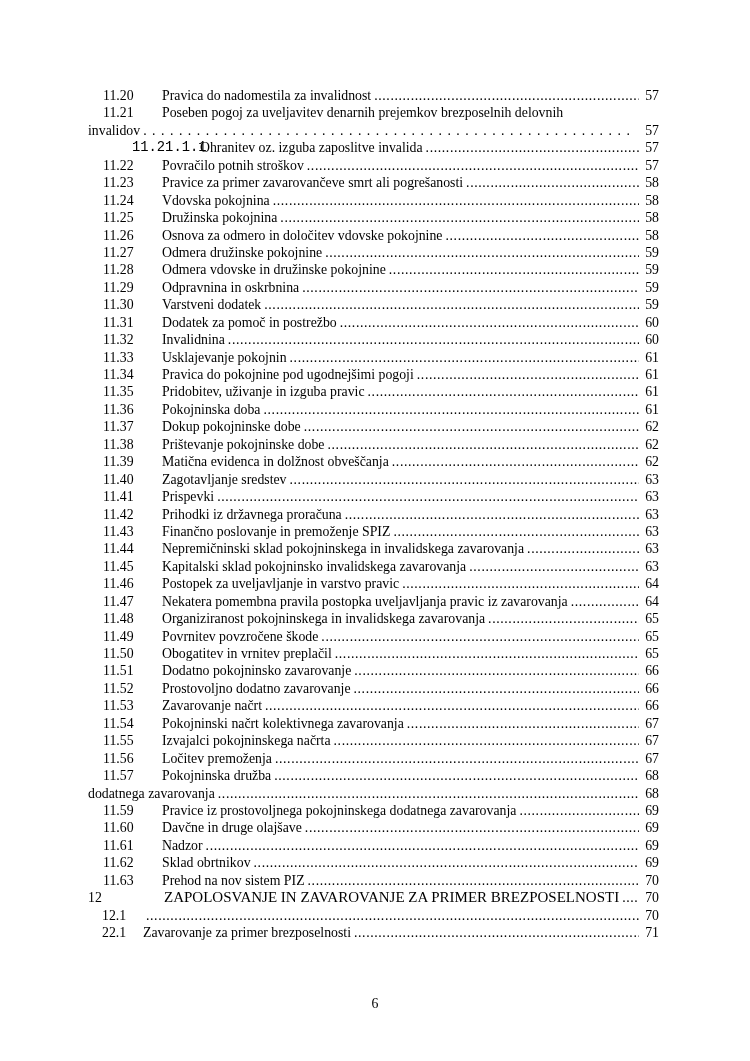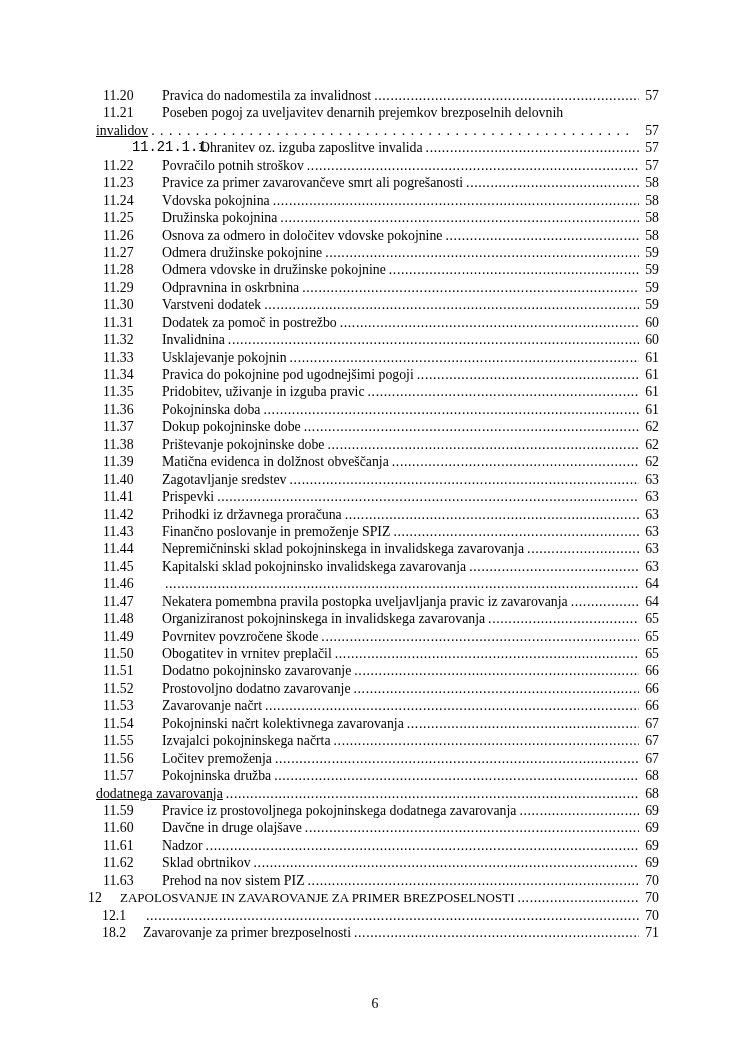--- a/index.html
+++ b/index.html
@@ -57,23 +57,23 @@
   }
   .pg {
     flex: 0 0 auto;
     min-width: 20px;
     text-align: right;
   }
   
   .s2  .num { margin-left: 15px; width: 59px; }
   .s4  .num { margin-left: 44px; width: 68px; font-family: Liberation Mono, monospace; }
   .s1  .num { margin-left: 0;    width: 32px; }
-  .s1  .title { font-size: 13px; }
+  .s1  .title { font-size: 15px; margin-left: 44px; }
   .s2b .num { margin-left: 14px; width: 41px; }
-  .cont .title { margin-left: 8px; text-decoration: underline; }
+  .cont .title { margin-left: 0; }
   .footer {
     position: absolute;
     left: 0;
     top: 996px;
     width: 750px;
     text-align: center;
     font-size: 13.8px;
   }
 </style>
 </head>
@@ -244,20 +244,21 @@
       <span class="pg">63</span>
     </div>
       <div class="row s2">
       <span class="num">11.45</span>
       <span class="title">Kapitalski sklad pokojninsko invalidskega zavarovanja</span>
       <span class="leader dots"></span>
       <span class="pg">63</span>
     </div>
       <div class="row s2">
       <span class="num">11.46</span>
+      <span class="title">Postopek za uveljavljanje in varstvo pravic</span>
       <span class="leader dots"></span>
       <span class="pg">64</span>
     </div>
       <div class="row s2">
       <span class="num">11.47</span>
       <span class="title">Nekatera pomembna pravila postopka uveljavljanja pravic iz zavarovanja</span>
       <span class="leader dots"></span>
       <span class="pg">64</span>
     </div>
       <div class="row s2">
@@ -361,21 +362,21 @@
       <span class="title">ZAPOLOSVANJE IN ZAVAROVANJE ZA PRIMER BREZPOSELNOSTI</span>
       <span class="leader dots"></span>
       <span class="pg">70</span>
     </div>
       <div class="row s2b">
       <span class="num">12.1</span>
       <span class="leader dots"></span>
       <span class="pg">70</span>
     </div>
       <div class="row s2b">
-      <span class="num">18.2</span>
+      <span class="num">22.1</span>
       <span class="title">Zavarovanje za primer brezposelnosti</span>
       <span class="leader dots"></span>
       <span class="pg">71</span>
     </div>
     </section>
 
   <footer class="footer">
     <span>6</span>
   </footer>
 

